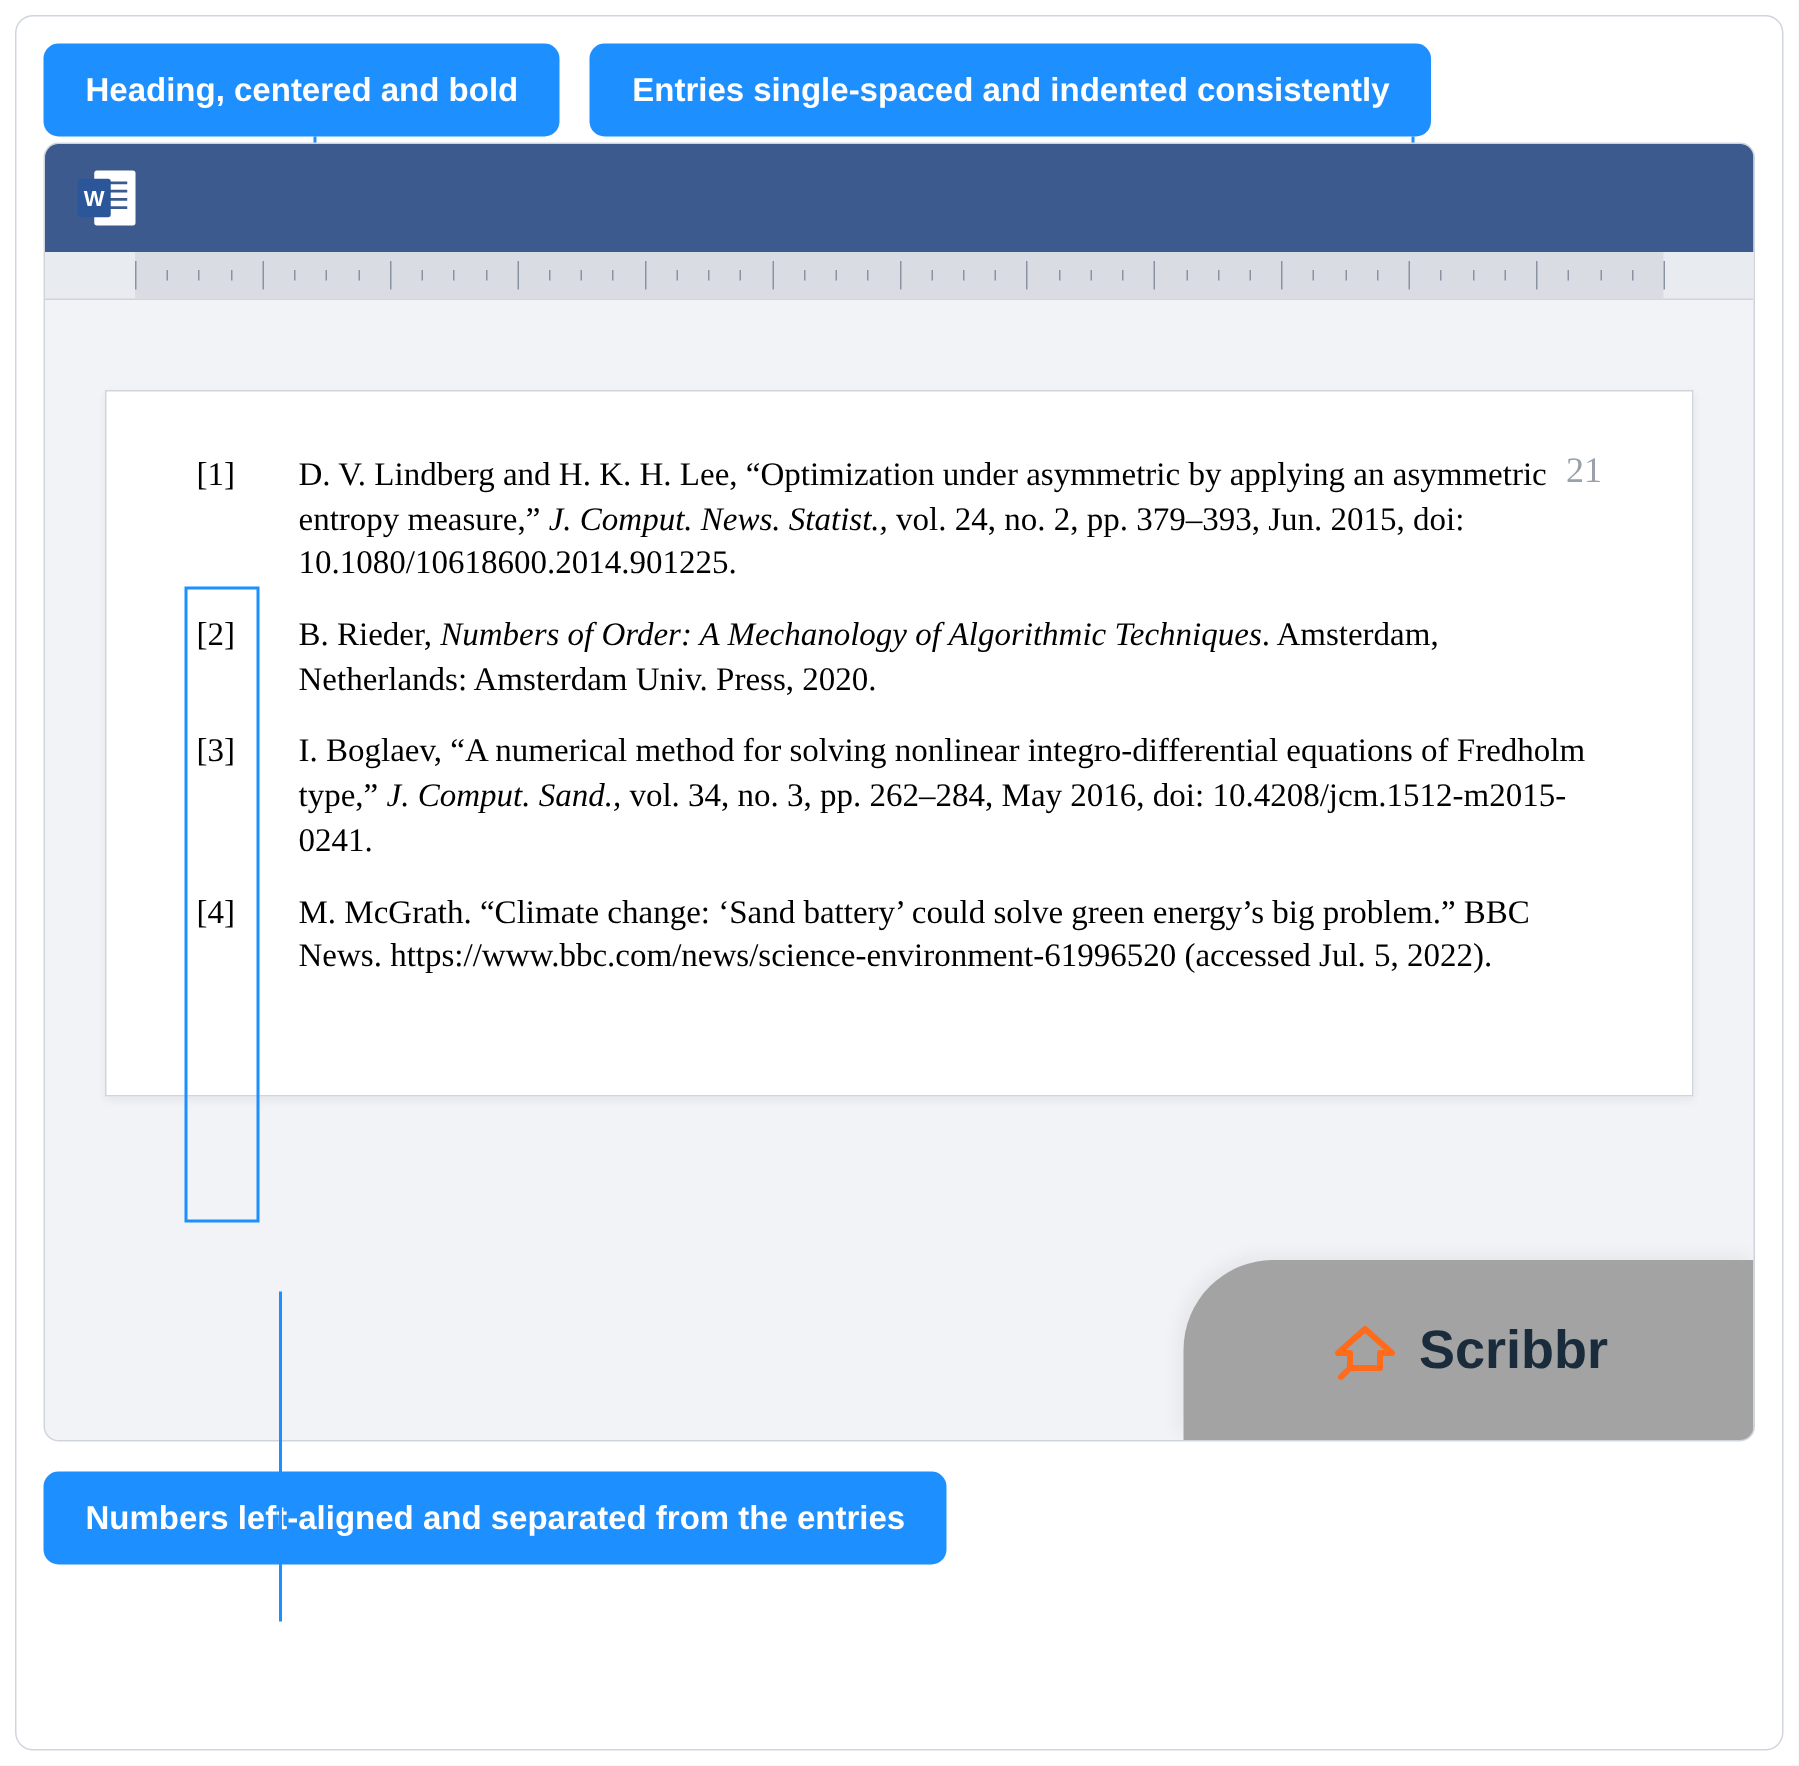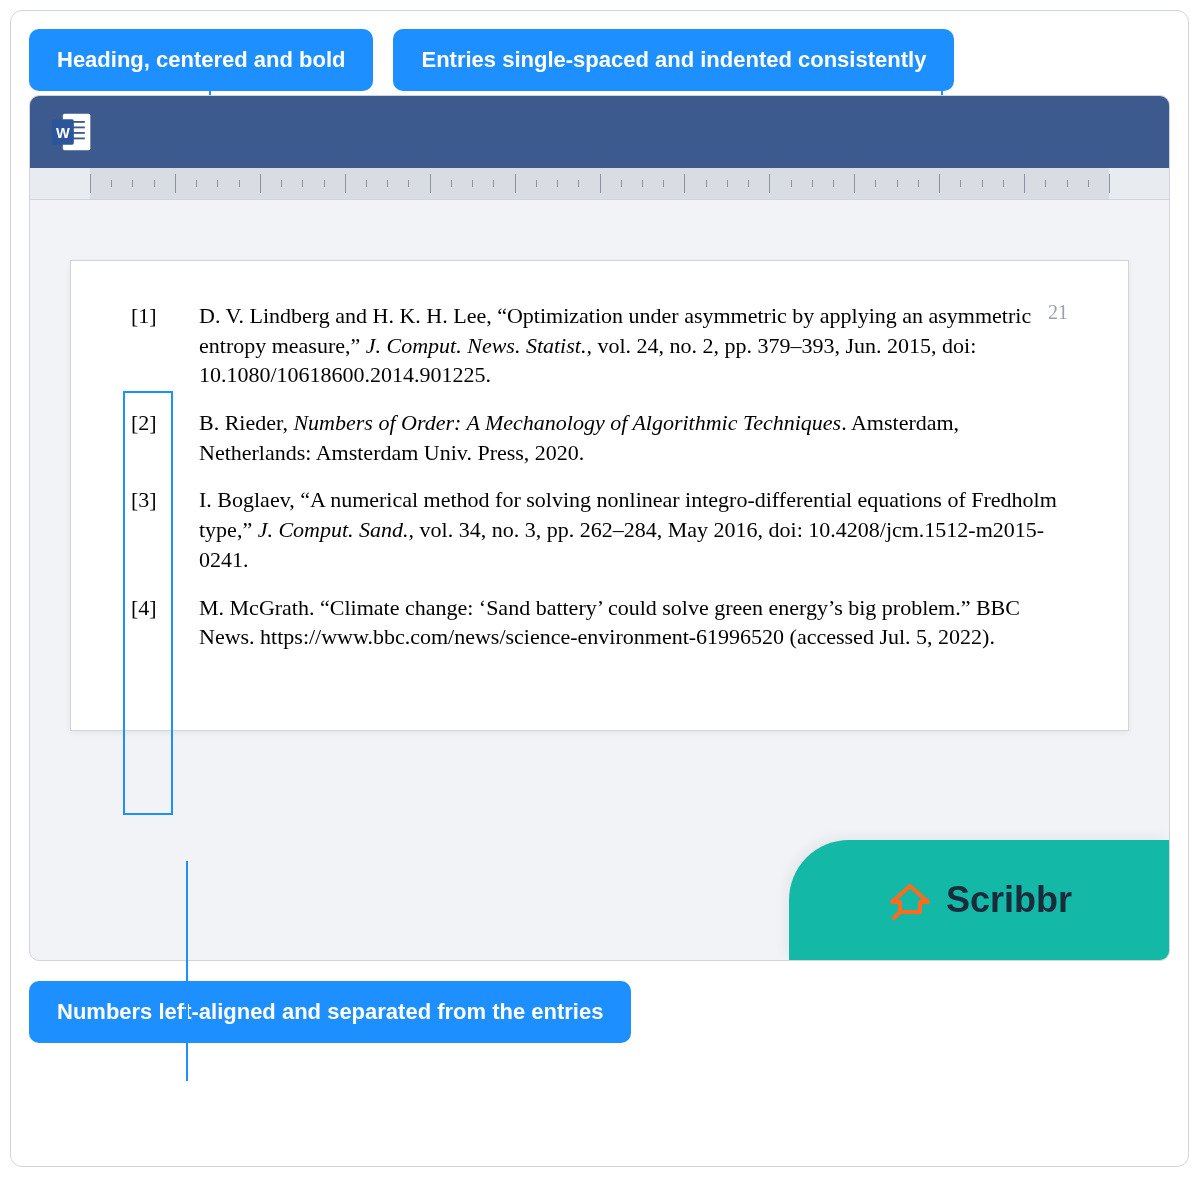--- a/index.html
+++ b/index.html
@@ -87,21 +87,21 @@
   box-shadow: 0 2px 6px rgba(0,0,0,0.06);
   padding: 40px 60px 60px 60px;
   position: relative;
   font-family: 'Times New Roman', Times, serif;
 }
 .page-num {
   position: absolute;
   top: 40px;
   right: 60px;
   color: #9aa1ab;
-  font-size: 20px;
+  font-size: 24px;
   font-family: 'Times New Roman', Times, serif;
 }
 .ref-heading {
   text-align: center;
   font-weight: 700;
   font-size: 23px;
   margin-top: 56px;
   margin-bottom: 24px;
 }
 .ref-list { }
@@ -134,21 +134,21 @@
   position: absolute;
   width: 0; height: 0;
   pointer-events: none;
 }
 .brand-corner {
   position: absolute;
   right: 0;
   bottom: 0;
   width: 380px;
   height: 120px;
-  background: #14b8a6;
+  background: #a3a3a3;
   border-top-left-radius: 60px;
   display: flex;
   align-items: center;
   justify-content: center;
   gap: 12px;
   box-shadow: -4px -4px 12px rgba(0,0,0,0.05);
 }
 .brand-logo { width: 48px; height: 48px; }
 .brand-text {
   font-size: 36px;

